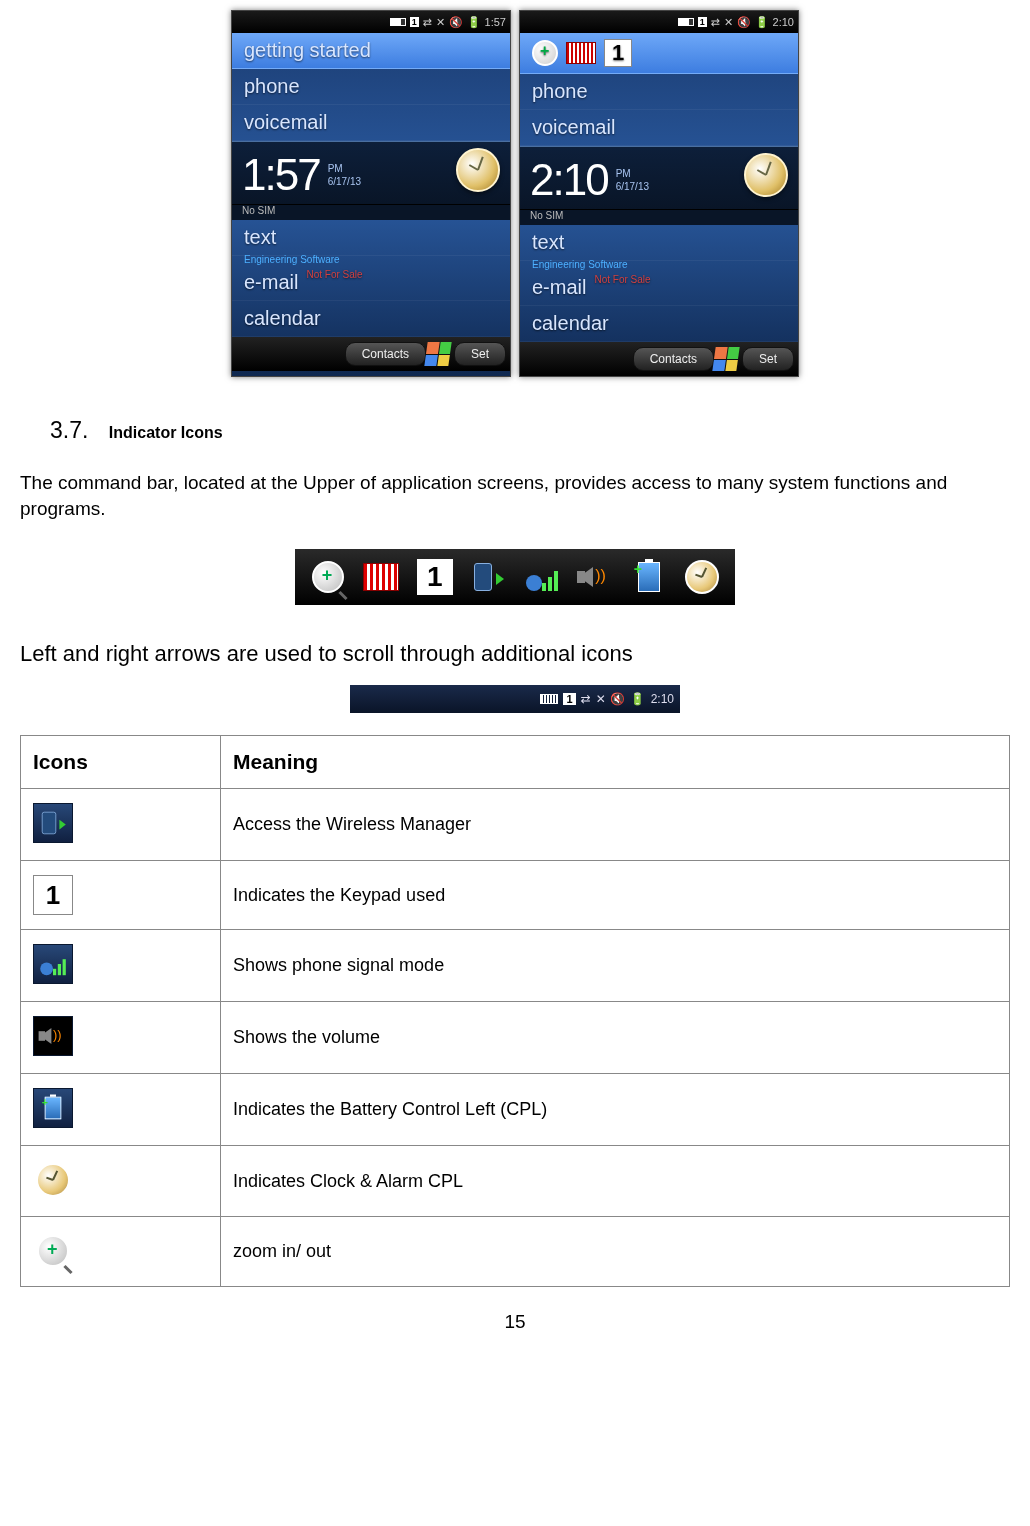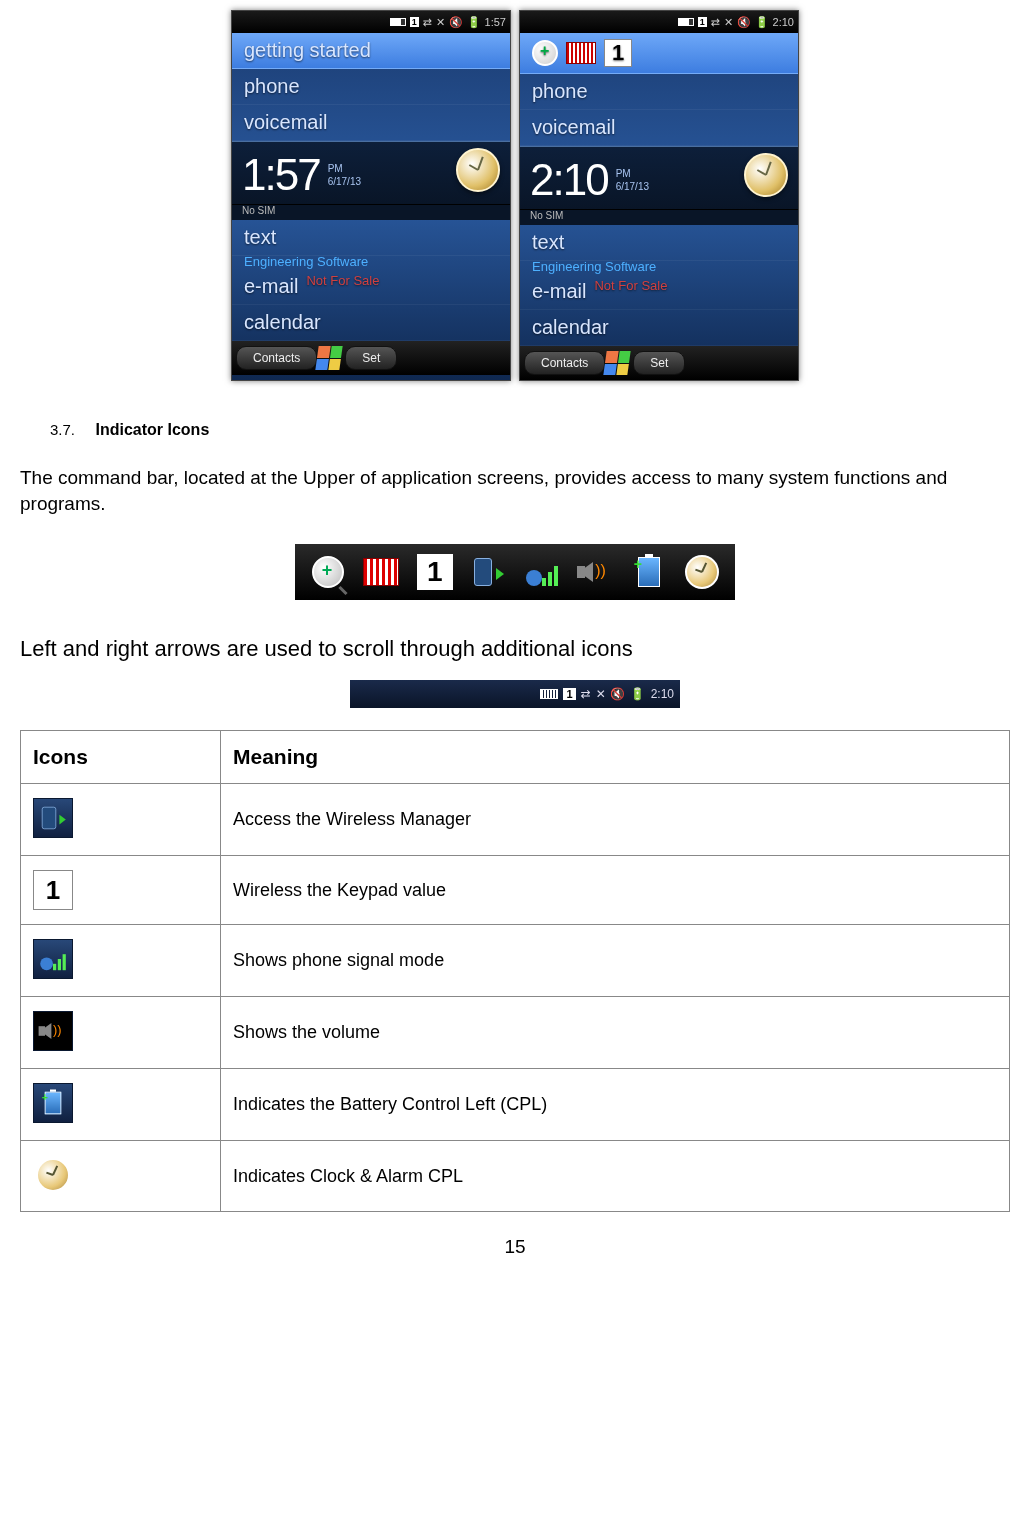--- a/index.html
+++ b/index.html
@@ -72,29 +72,29 @@
     .phone .clock-icon::before {
       content:""; position:absolute; left:50%; top:50%;
       width:2px; height:14px; background:#664; transform-origin: bottom; transform: translate(-50%,-100%) rotate(20deg);
     }
     .phone .clock-icon::after {
       content:""; position:absolute; left:50%; top:50%;
       width:2px; height:10px; background:#664; transform-origin: bottom; transform: translate(-50%,-100%) rotate(-60deg);
     }
     .phone .nosim { font-size: 10px; color: #bbb; padding: 0 10px 4px; background: #091527; }
     .phone .watermark {
-      color: #4db0ff; font-size: 13px; padding: 0 12px; margin-top: -2px;
+      color: #4db0ff; font-size: 10px; padding: 0 12px; margin-top: -2px;
     }
     .phone .watermark .red { color: #d04040; }
     .phone .bottombar {
       height: 34px;
       background: linear-gradient(#222, #000);
       display: flex;
       align-items: center;
-      justify-content: flex-start;
+      justify-content: flex-end;
       padding: 0 4px;
     }
     .phone .softbtn {
       background: linear-gradient(#555, #222);
       border: 1px solid #111;
       border-radius: 10px;
       color: #eee;
       font-size: 12px;
       padding: 4px 16px;
     }
@@ -117,21 +117,21 @@
     }
     .sel-one {
       width: 28px; height: 28px; background:#fff; color:#000; font-weight:bold; font-size:22px;
       display:flex; align-items:center; justify-content:center; flex-shrink:0; border:1px solid #888;
     }
     .tiny-batt { background:linear-gradient(90deg,#fff 70%,#333 70%); border:1px solid #fff; width:16px; height:8px; position:relative;}
     .tiny-one { background:#fff; color:#000; font-size:9px; font-weight:bold; padding:0 2px;}
 
     
     .sec-head { margin: 20px 0 26px 30px; }
-    .sec-num { font-size: 15px; display: inline-block; margin-right: 16px; }
+    .sec-num { font-size: 23px; display: inline-block; margin-right: 16px; }
     .sec-title { font-size: 16px; font-weight: bold; display: inline-block; }
     .para { font-size: 19px; margin: 0 0 28px 0; line-height: 1.35; }
 
     
     .cmdbar {
       width: 440px; height: 56px; margin: 0 auto 36px;
       background: linear-gradient(#2a2a2a, #000);
       display: flex; align-items: center; justify-content: space-around;
       padding: 0 6px;
     }
@@ -376,21 +376,21 @@
               <div class="dev"></div>
               <div class="arr"></div>
             </div>
           </span></td>
     <td>Access the Wireless Manager</td>
   </tr>
   <tr>
     <td class="ic-cell"><span class="tic" style="background:#fff;border:1px solid #888;">
             <span style="color:#000;font-weight:bold;font-size:26px;">1</span>
           </span></td>
-    <td>Wireless the Keypad value</td>
+    <td>Indicates the Keypad used</td>
   </tr>
   <tr>
     <td class="ic-cell"><span class="tic">
             <div class="ic-sig" style="transform:scale(0.8);">
               <div class="ph"></div>
               <div class="bar b1"></div>
               <div class="bar b2"></div>
               <div class="bar b3"></div>
             </div>
           </span></td>
@@ -415,16 +415,22 @@
             </div>
           </span></td>
     <td>Indicates the Battery Control Left (CPL)</td>
   </tr>
   <tr>
     <td class="ic-cell"><span class="tic" style="background:transparent;border:none;">
             <div class="ic-clk"></div>
           </span></td>
     <td>Indicates Clock &amp; Alarm CPL</td>
   </tr>
+  <tr>
+    <td class="ic-cell"><span class="tic" style="background:transparent;border:none;">
+            <div class="ic-zoom"></div>
+          </span></td>
+    <td>zoom in/ out</td>
+  </tr>
 </tbody>
   </table>
 
 <div class="pagenum">15</div>
 
 </body></html>

